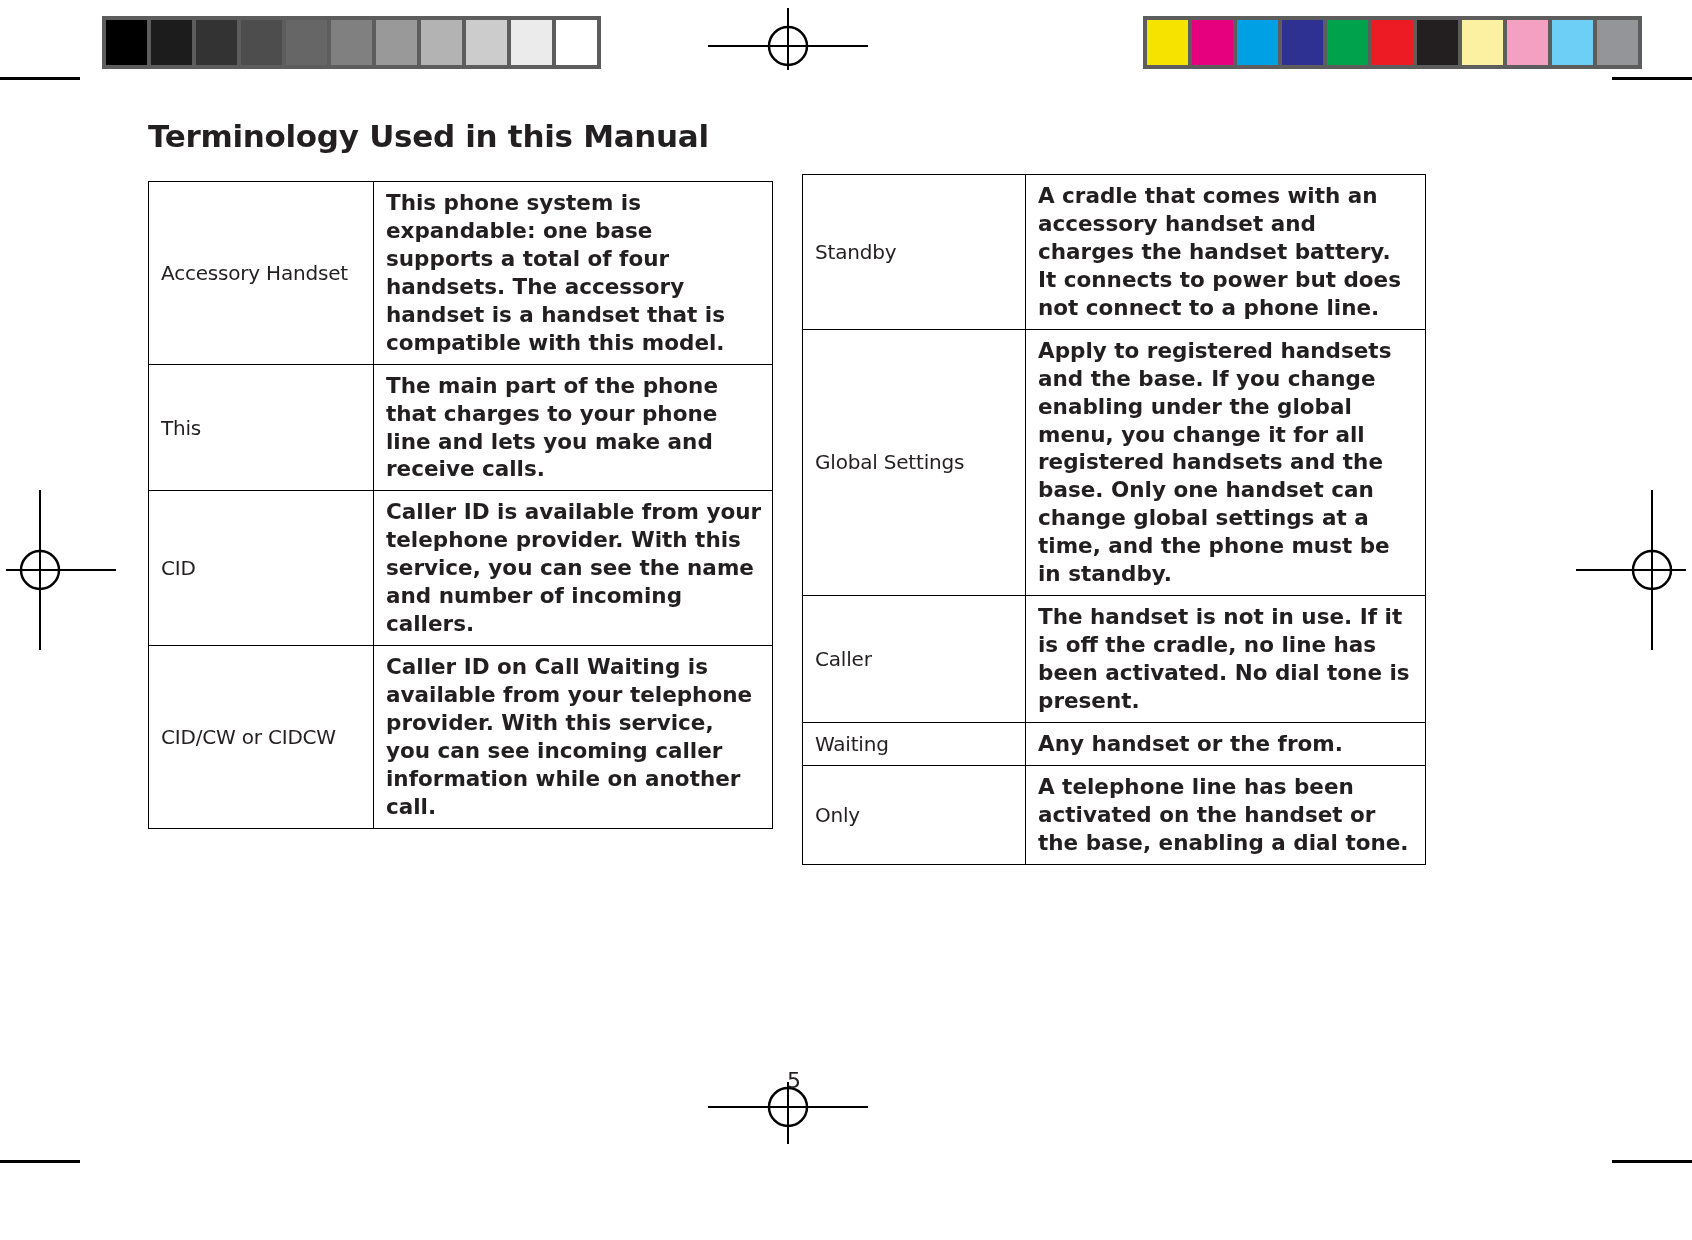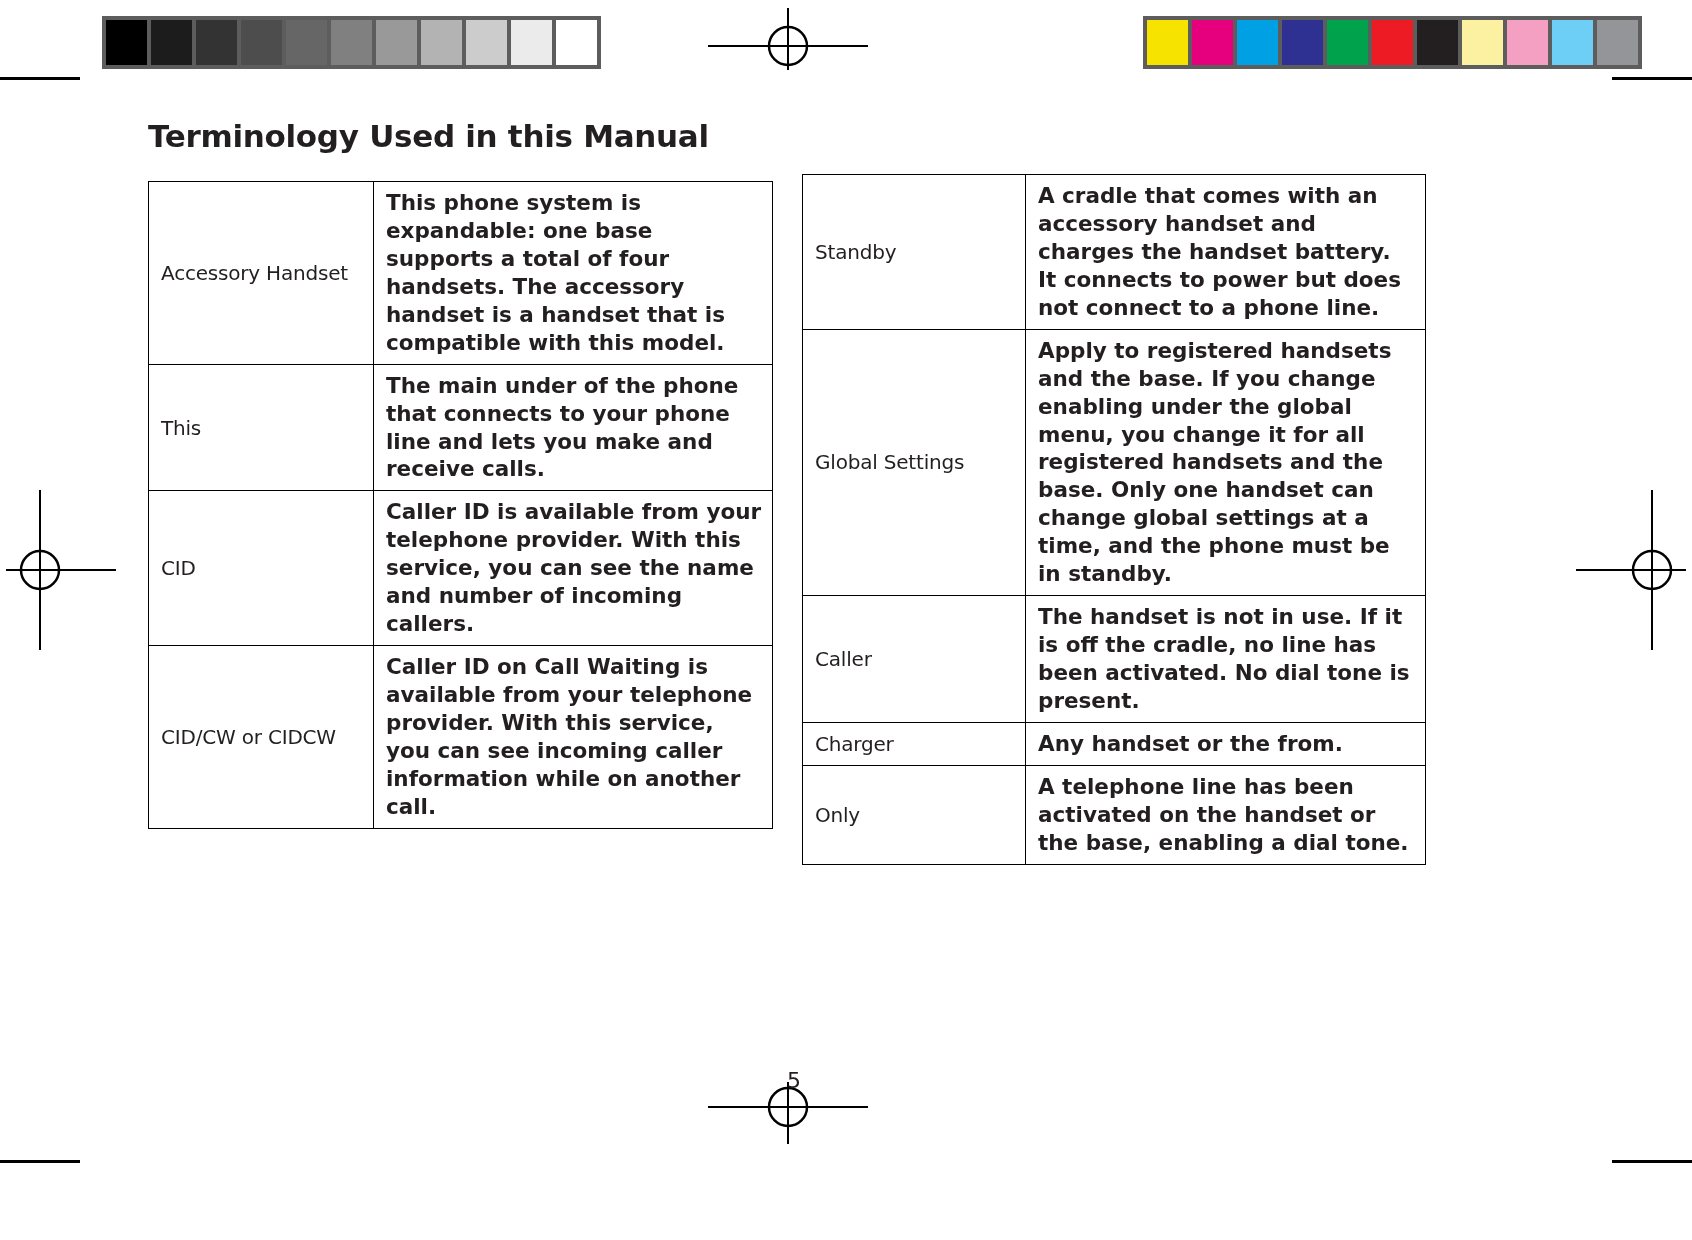--- a/index.html
+++ b/index.html
@@ -189,21 +189,21 @@
         <col class="c1">
         <col class="c2">
       </colgroup>
     <tbody>
         <tr>
           <td class="term">Accessory Handset</td>
           <td class="def">This phone system is expandable: one base supports a total of four handsets. The accessory handset is a handset that is compatible with this model.</td>
         </tr>
         <tr>
           <td class="term">This</td>
-          <td class="def">The main under of the phone that connects to your phone line and lets you make and receive calls.</td>
+          <td class="def">The main part of the phone that charges to your phone line and lets you make and receive calls.</td>
         </tr>
         <tr>
           <td class="term">CID</td>
           <td class="def">Caller ID is available from your telephone provider. With this service, you can see the name and number of incoming callers.</td>
         </tr>
         <tr>
           <td class="term">CID/CW or CIDCW</td>
           <td class="def">Caller ID on Call Waiting is available from your telephone provider. With this service, you can see incoming caller information while on another call.</td>
         </tr>
       </tbody>
@@ -221,21 +221,21 @@
         </tr>
         <tr>
           <td class="term">Global Settings</td>
           <td class="def">Apply to registered handsets and the base. If you change enabling under the global menu, you change it for all registered handsets and the base. Only one handset can change global settings at a time, and the phone must be in standby.</td>
         </tr>
         <tr>
           <td class="term">Caller</td>
           <td class="def">The handset is not in use. If it is off the cradle, no line has been activated. No dial tone is present.</td>
         </tr>
         <tr>
-          <td class="term">Charger</td>
+          <td class="term">Waiting</td>
           <td class="def">Any handset or the from.</td>
         </tr>
         <tr>
           <td class="term">Only</td>
           <td class="def">A telephone line has been activated on the handset or the base, enabling a dial tone.</td>
         </tr>
       </tbody>
   </table>
 
   <div id="page-number"><span>5</span></div>

